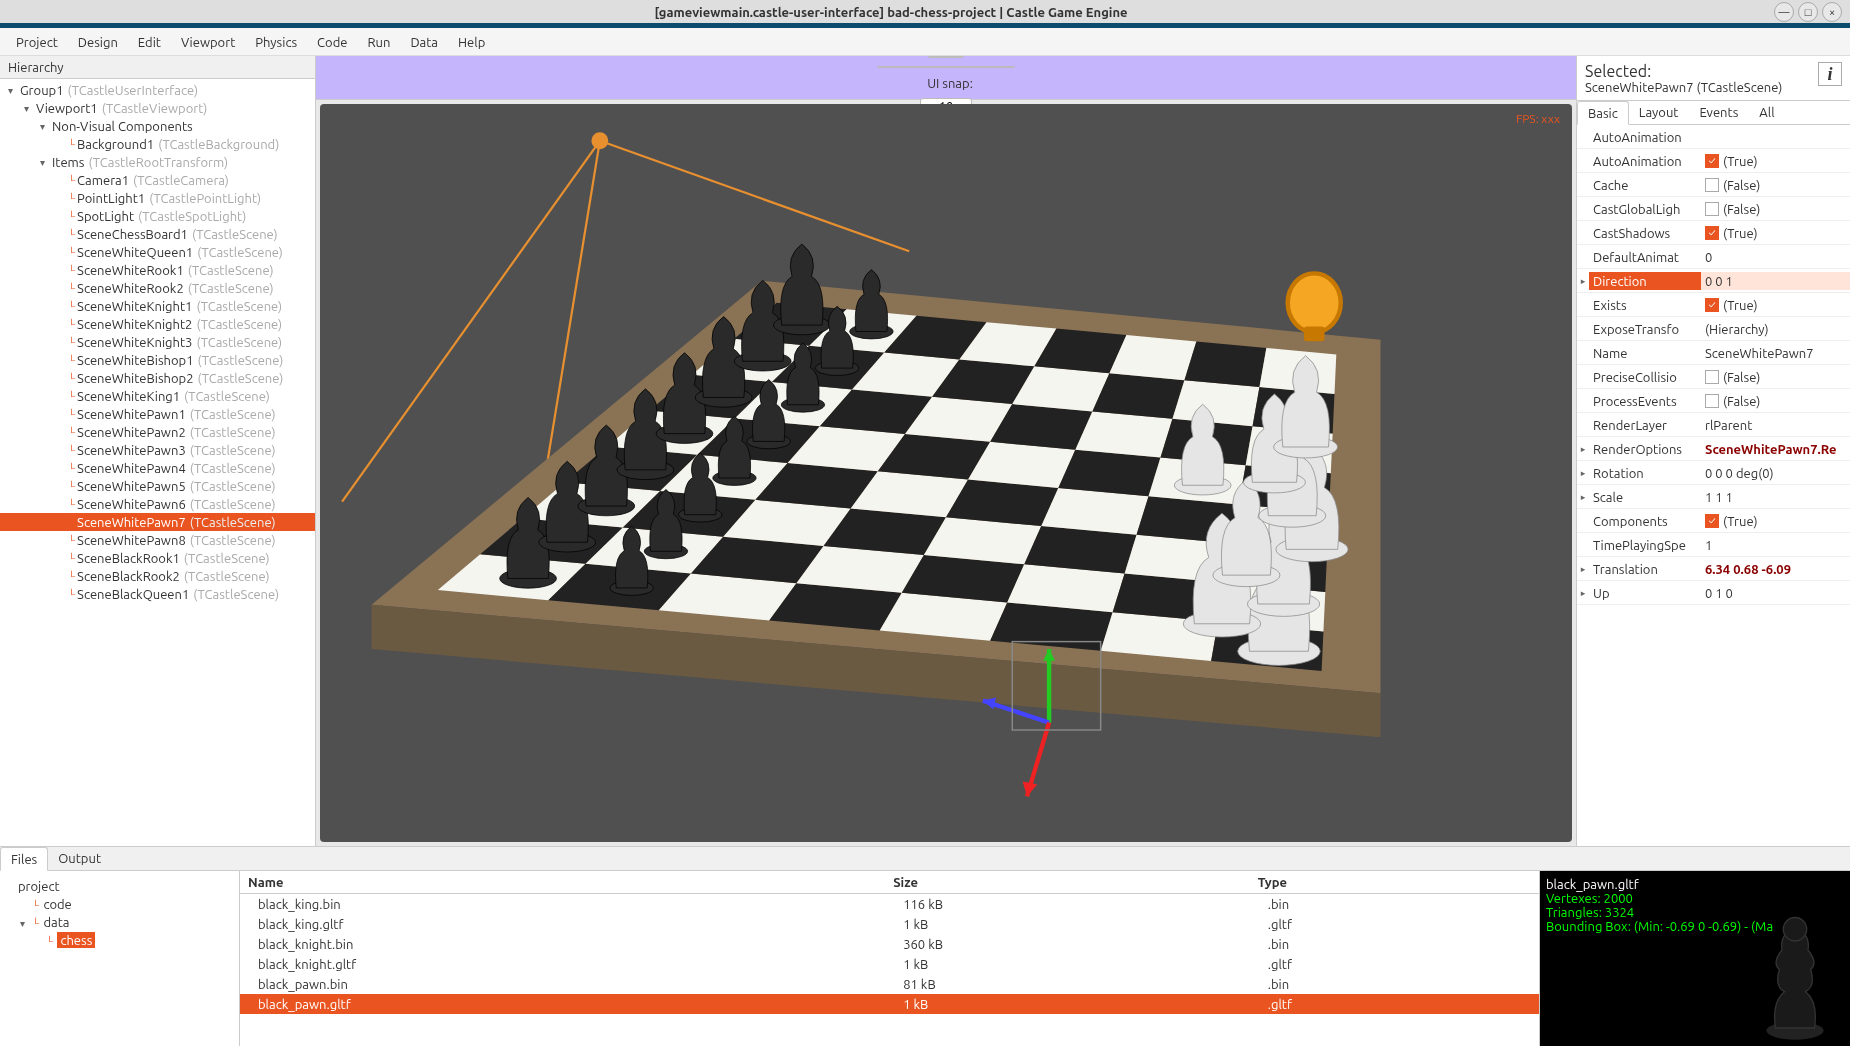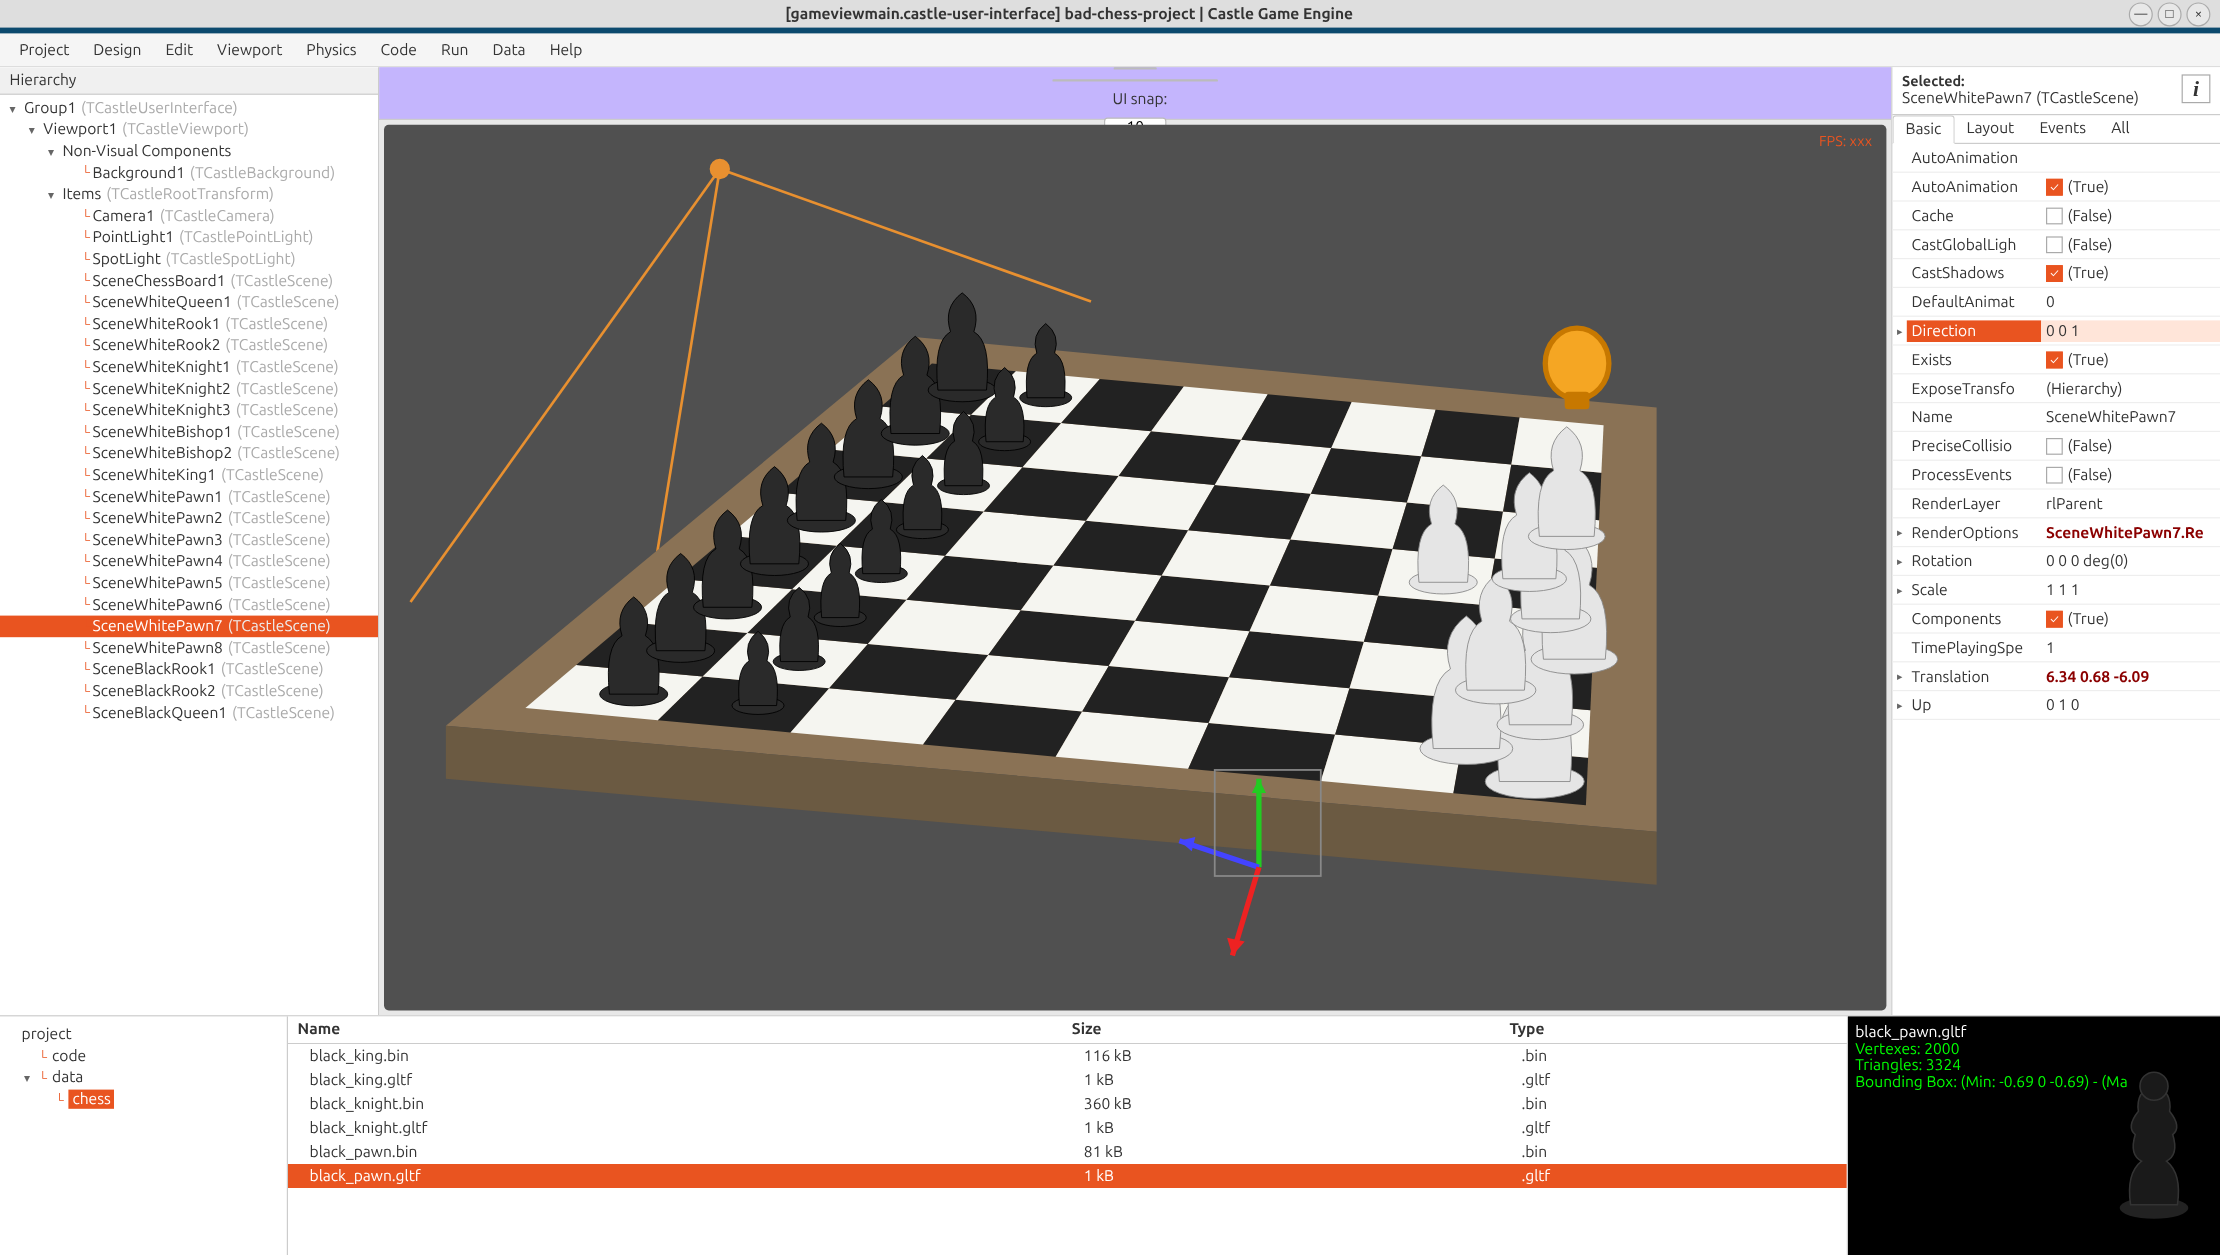--- a/index.html
+++ b/index.html
@@ -32,21 +32,21 @@
 .snap-input { width: 52px; height: 26px; border: 1px solid #bbb; text-align: center; border-radius: 3px; }
 .snap-toggle { width: 26px; height: 26px; border: 1px solid #bbb; border-radius: 3px; display: flex; align-items: center; justify-content: center; background: #fff; cursor: pointer; }
 .play-btn { width: 34px; height: 30px; border: 1px solid #bbb; border-radius: 4px; display: flex; align-items: center; justify-content: center; cursor: pointer; background: #f5f5f5; }
 .vp-info { margin-left: 12px; font-size: 11px; color: #666; line-height: 1.2; }
 .viewport { flex: 1; background: #505050; position: relative; margin: 4px; border-radius: 4px; overflow: hidden; }
 .fps { position: absolute; top: 8px; right: 12px; color: #e95420; font-size: 12px; }
 .chess-scene { position: absolute; inset: 0; }
 .inspector { width: 274px; background: #fff; border-left: 1px solid #ccc; display: flex; flex-direction: column; }
 .insp-header { padding: 6px 8px; display: flex; align-items: flex-start; border-bottom: 1px solid #ccc; }
 .insp-header .txt { flex: 1; }
-.insp-header .sel-label { font-size: 12px; font-weight: bold; }
+.insp-header .sel-label { font-size: 16px; }
 .insp-header .sel-name { font-size: 13px; }
 .info-btn { font-family: serif; font-style: italic; font-weight: bold; font-size: 18px; width: 24px; height: 24px; border: 1px solid #aaa; display: flex; align-items: center; justify-content: center; cursor: pointer; }
 .insp-tabs { display: flex; border-bottom: 1px solid #ccc; }
 .insp-tab { padding: 4px 10px; cursor: pointer; font-size: 13px; border-right: 1px solid transparent; }
 .insp-tab.active { background: #fff; border: 1px solid #ccc; border-bottom: 1px solid #fff; margin-bottom: -1px; border-radius: 3px 3px 0 0; }
 .props { flex: 1; overflow: auto; }
 .prop-row { display: flex; align-items: center; min-height: 24px; border-bottom: 1px solid #eee; }
 .prop-row .arrow { width: 12px; font-size: 9px; color: #666; text-align: center; }
 .prop-row .key { width: 112px; padding: 2px 4px; overflow: hidden; white-space: nowrap; }
 .prop-row .val { flex: 1; padding: 2px 4px; overflow: hidden; white-space: nowrap; display: flex; align-items: center; gap: 4px; }
@@ -720,20 +720,24 @@
           <div class="key">Up</div>
           <div class="val">
             <span>0 1 0</span>
           </div>
         </div>
       </div>
   </div>
 </div>
 
 <div class="bottom">
+  <div class="bottom-tabs" id="bottom-tabs">
+      <div class="bottom-tab active">Files</div>
+      <div class="bottom-tab">Output</div>
+    </div>
   <div class="bottom-body">
     <div class="folder-tree" id="folder-tree">
         <div class="folder-row" style="padding-left: 0px;"><span class="expander"></span><span class="name">project</span></div>
         <div class="folder-row" style="padding-left: 14px;"><span class="expander"></span><span class="lconn">└ </span><span class="name">code</span></div>
         <div class="folder-row" style="padding-left: 14px;"><span class="expander">▾</span><span class="lconn">└ </span><span class="name">data</span></div>
         <div class="folder-row selected" style="padding-left: 28px;"><span class="expander"></span><span class="lconn">└ </span><span class="name">chess</span></div>
       </div>
     <div class="file-table">
       <table>
         <thead>

